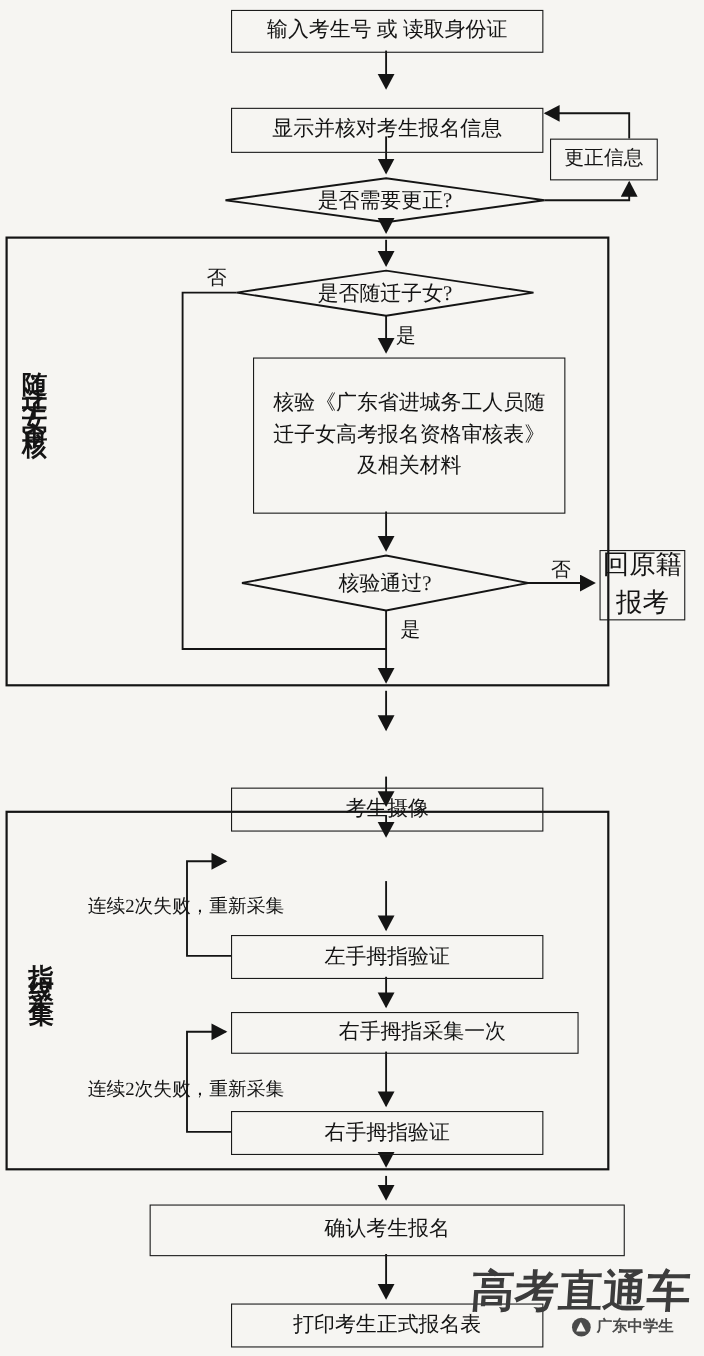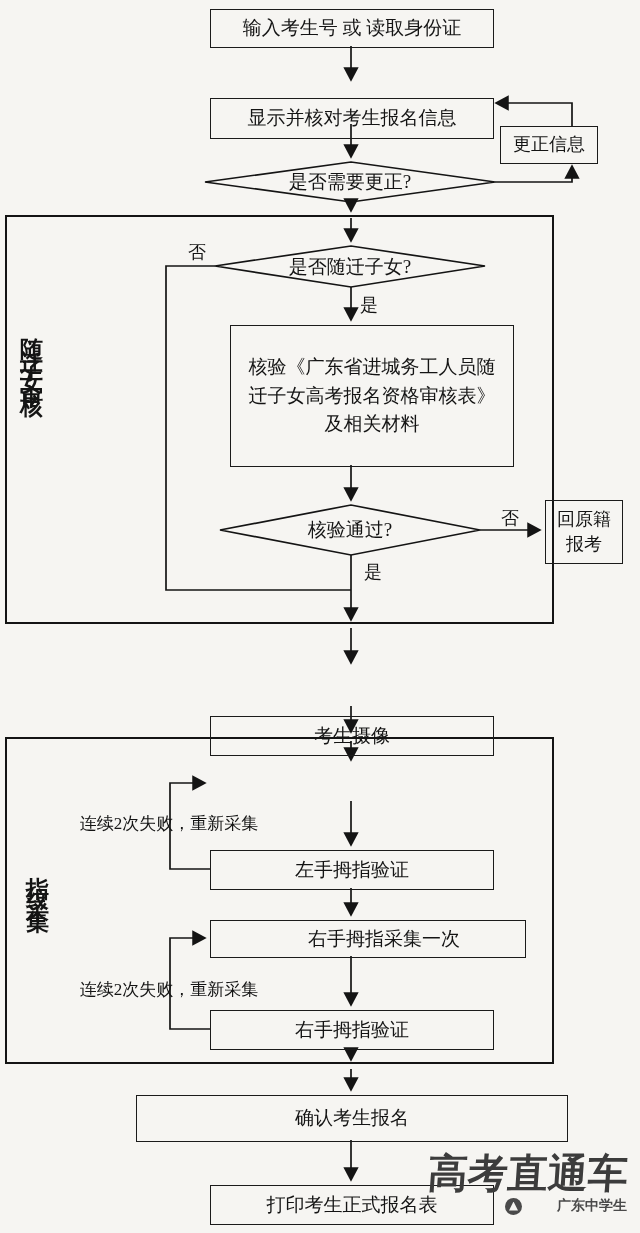--- a/index.html
+++ b/index.html
@@ -11,21 +11,21 @@
   .pre{white-space:pre-line;}
   .section{border:2.6px solid #141414;background:transparent;}
   .vlabel{writing-mode:vertical-rl;text-orientation:upright;font-weight:bold;
           font-size:23px;letter-spacing:11px;color:#141414;}
   .dtext{display:flex;align-items:center;justify-content:center;text-align:left;
          font-size:19px;color:#141414;}
   .lbl{font-size:18px;color:#141414;}
   .note{font-size:17px;color:#141414;text-align:center;}
   .wm-title{font-size:40px;font-weight:900;color:#3c3c3c;text-align:right;
             font-family:"Liberation Serif","DejaVu Serif",serif;transform:skewX(-4deg);}
-  .wm-row{display:flex;align-items:center;justify-content:space-between;gap:6px;font-family:Liberation Serif, serif;}
+  .wm-row{display:flex;align-items:center;justify-content:center;gap:6px;font-family:Liberation Serif, serif;}
   .wm-logo{width:17px;height:17px;border-radius:50%;background:#4a4a4a;display:inline-block;position:relative;}
   .wm-logo:before{content:"";position:absolute;left:4px;top:4px;width:9px;height:9px;
                   background:#f6f5f2;clip-path:polygon(50% 0,100% 100%,0 100%);}
   .wm-sub{font-size:14px;font-weight:bold;color:#4a4a4a;}
 </style>
 </head>
 <body>
 
 <div id="stage">
 
@@ -69,21 +69,21 @@
 
   <div class="abs vlabel" style="left:16px;top:320px;height:210px;">随迁子女审核</div>
   <div class="abs vlabel" style="left:22px;top:858px;height:150px;">指纹采集</div>
 
   <div class="abs box" style="left:210px;top:9px;width:282px;height:37px;">输入考生号 或 读取身份证</div>
   <div class="abs box" style="left:210px;top:85px;width:282px;height:39px;margin-top:13px;">显示并核对考生报名信息</div>
   <div class="abs box" style="left:500px;top:126px;width:96px;height:36px;font-size:18px;font-family:Liberation Mono, monospace;">更正信息</div>
   <div class="abs box pre" style="left:210px;top:325px;width:282px;height:140px;margin-left:20px;">核验《广东省进城务工人员随
 迁子女高考报名资格审核表》
 及相关材料</div>
-  <div class="abs box pre" style="left:545px;top:500px;width:76px;height:62px;font-size:18px;line-height:1.4;">回原籍
+  <div class="abs box pre" style="left:545px;top:500px;width:76px;height:62px;font-size:24px;line-height:1.4;">回原籍
 报考</div>
   <div class="abs box" style="left:210px;top:668px;width:282px;height:38px;margin-top:48px;">考生摄像</div>
   <div class="abs box" style="left:210px;top:850px;width:282px;height:38px;">左手拇指验证</div>
   <div class="abs box" style="left:210px;top:920px;width:282px;height:36px;padding-left:32px;">右手拇指采集一次</div>
   <div class="abs box" style="left:210px;top:1010px;width:282px;height:38px;">右手拇指验证</div>
   <div class="abs box" style="left:136px;top:1095px;width:430px;height:45px;">确认考生报名</div>
   <div class="abs box" style="left:210px;top:1185px;width:282px;height:38px;">打印考生正式报名表</div>
 
   <div class="abs dtext" style="left:205px;top:162px;width:290px;height:40px;">是否需要更正?</div>
   <div class="abs dtext" style="left:220px;top:505px;width:260px;height:50px;">核验通过?</div>

